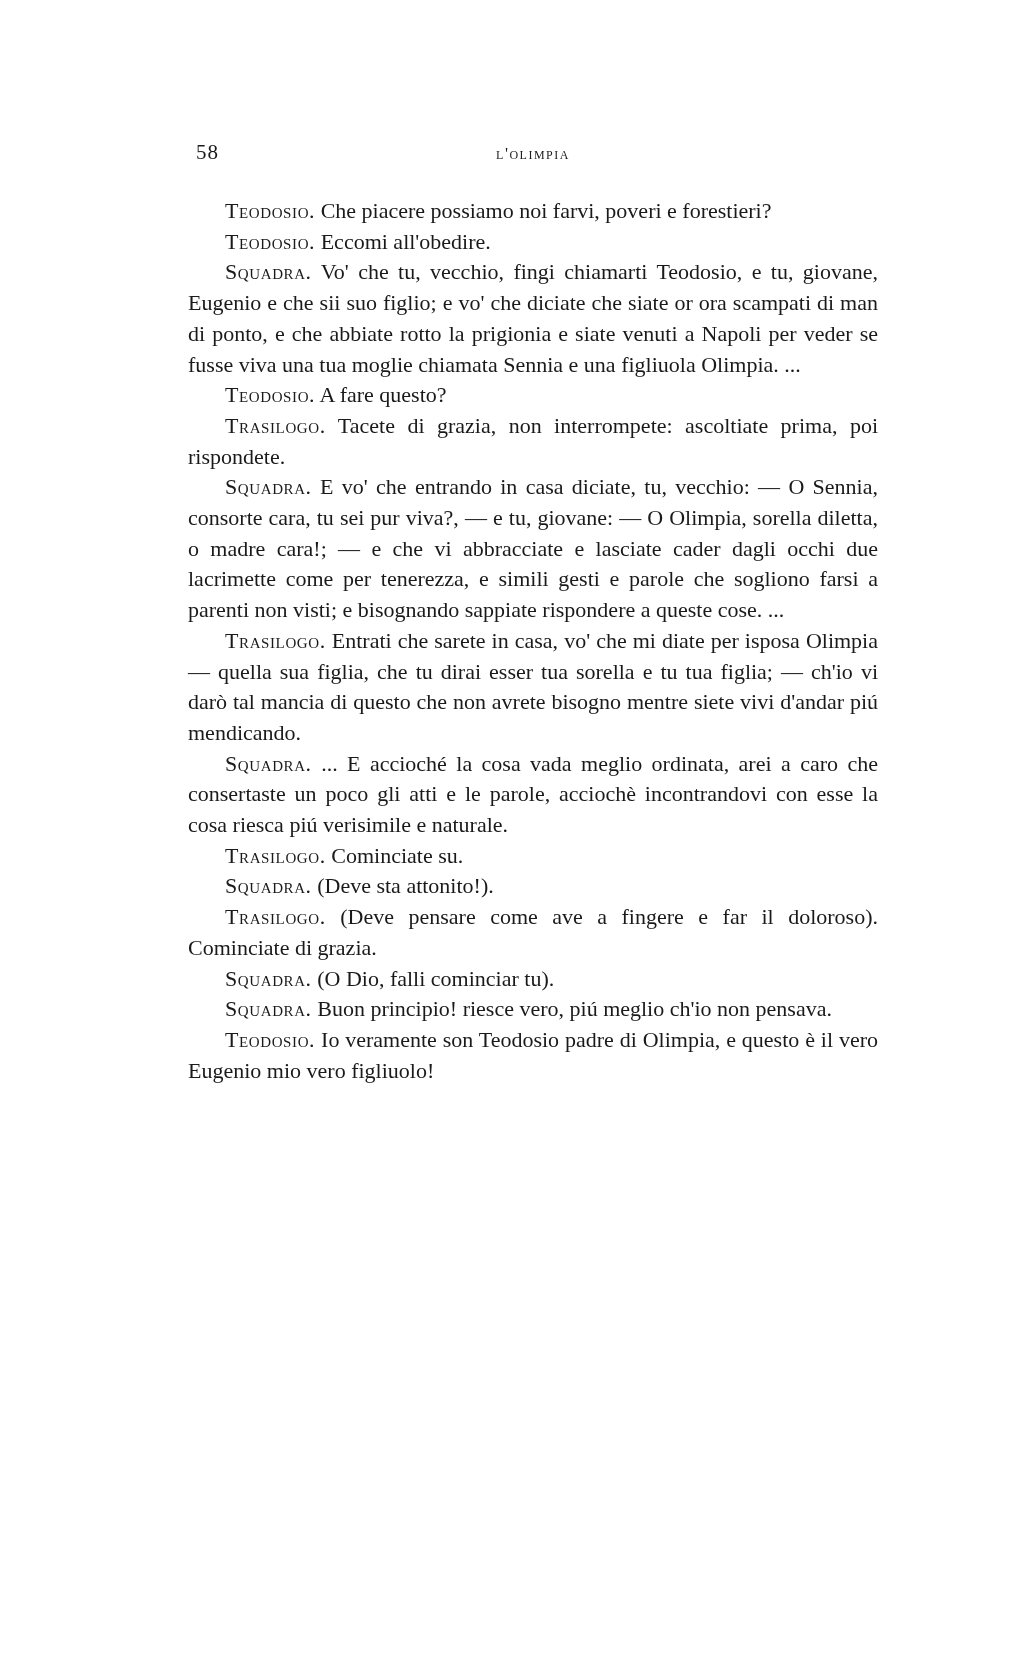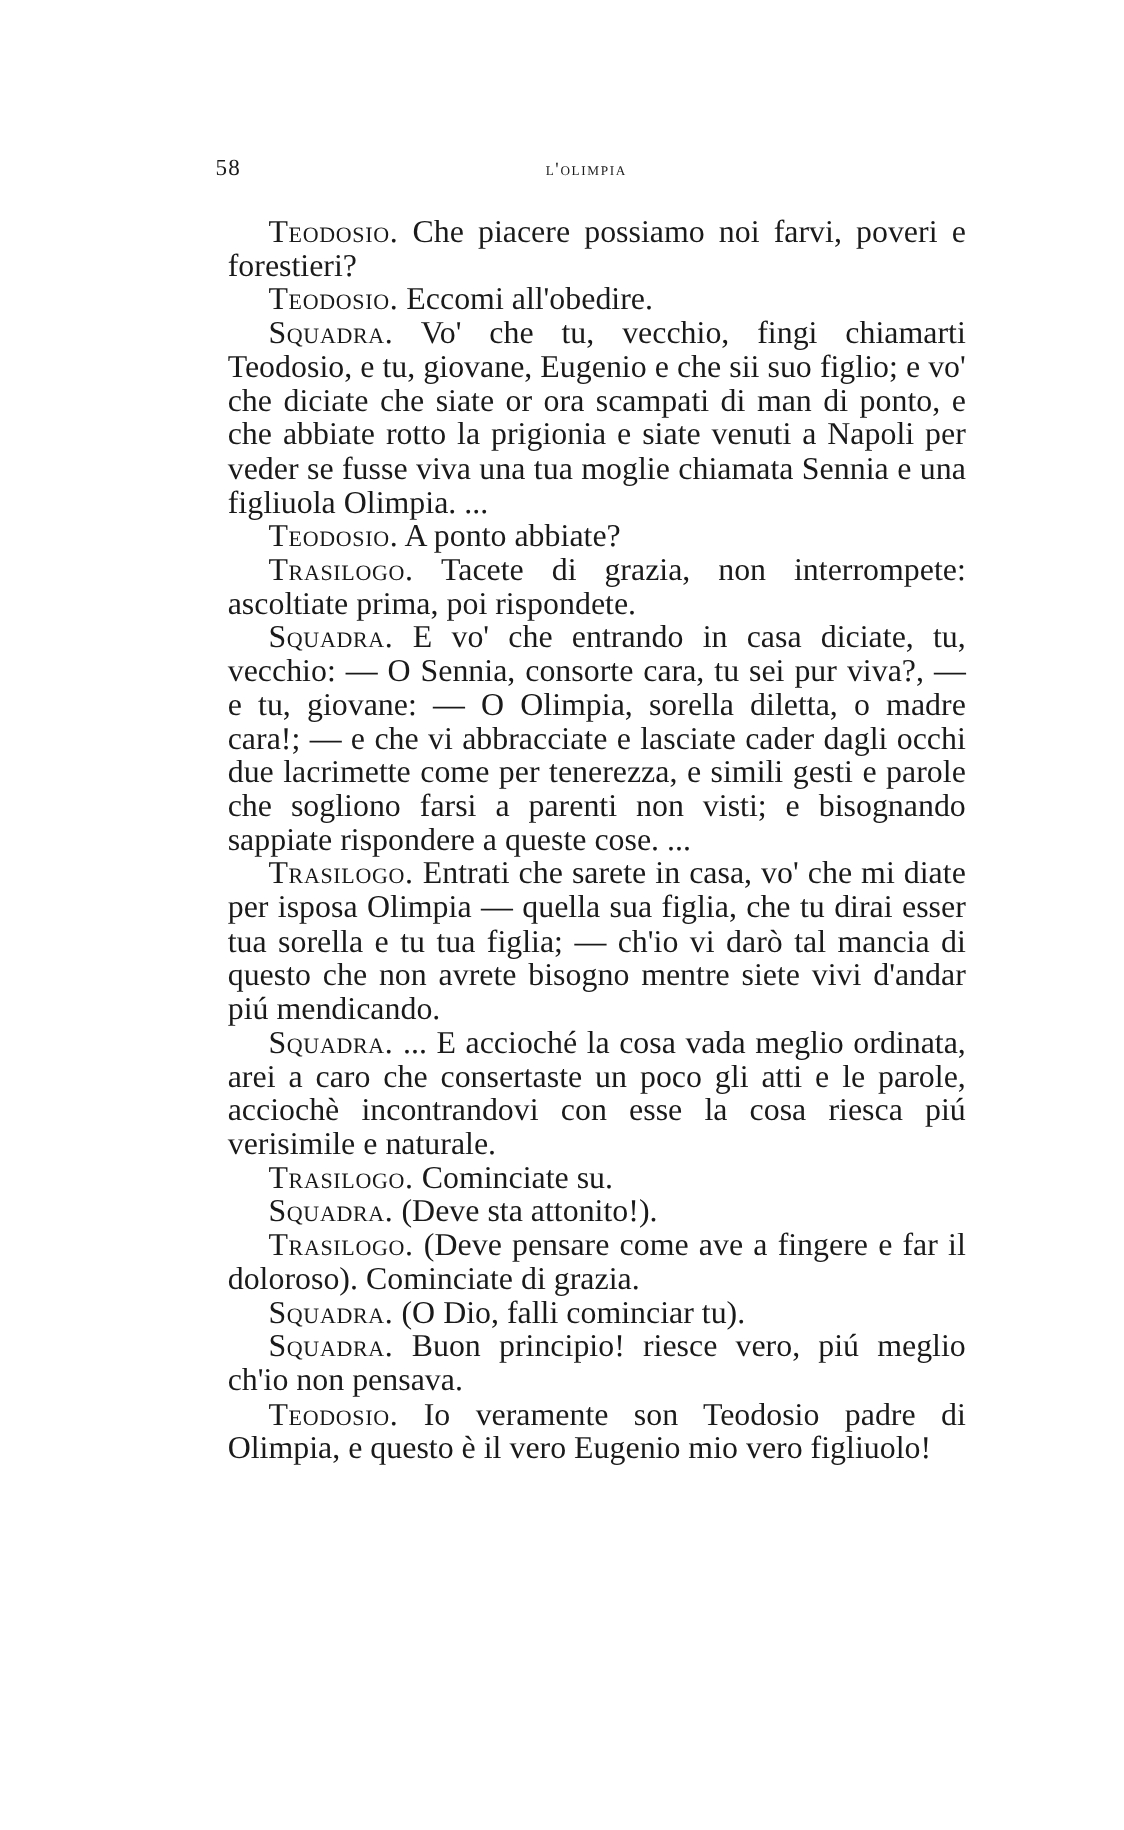--- a/index.html
+++ b/index.html
@@ -3,37 +3,37 @@
 <meta charset="utf-8">
 <style>
   html, body { margin: 0; padding: 0; background: #ffffff; }
   body { width: 1022px; height: 1664px; position: relative; overflow: hidden;
          font-family: "Liberation Serif", "DejaVu Serif", serif; color: #1a1a1a; }
   .page { position: absolute; left: 188px; top: 140px; width: 690px; }
   .running-head { position: relative; height: 34px; font-size: 17px; letter-spacing: 1px; text-decoration: underline; }
   .folio { position: absolute; left: 8px; top: 0; font-size: 21px; }
   .title { position: absolute; left: 0; right: 0; text-align: center; top: 4px;
            font-variant: small-caps; text-transform: lowercase; letter-spacing: 1.5px; }
-  .body { margin-top: 22px; font-size: 29px; line-height: 30.7px; text-align: justify; margin-left: 19px; }
+  .body { margin-top: 22px; font-size: 22px; line-height: 30.7px; text-align: justify; }
   .speech { margin: 0; text-indent: 37px; }
   .speaker { font-variant: small-caps; letter-spacing: 0.6px; }
 </style>
 </head>
 <body>
 
 <div class="page">
   <div class="running-head">
     <span class="folio">58</span>
     <span class="title">L'Olimpia</span>
   </div>
   <div class="body" id="speeches">
       <p class="speech"><span class="speaker">Teodosio.</span><span> Che piacere possiamo noi farvi, poveri e forestieri?</span></p>
       <p class="speech"><span class="speaker">Teodosio.</span><span> Eccomi all'obedire.</span></p>
       <p class="speech"><span class="speaker">Squadra.</span><span> Vo' che tu, vecchio, fingi chiamarti Teodosio, e tu, giovane, Eugenio e che sii suo figlio; e vo' che diciate che siate or ora scampati di man di ponto, e che abbiate rotto la prigionia e siate venuti a Napoli per veder se fusse viva una tua moglie chiamata Sennia e una figliuola Olimpia. ...</span></p>
-      <p class="speech"><span class="speaker">Teodosio.</span><span> A ponto abbiate?</span></p>
+      <p class="speech"><span class="speaker">Teodosio.</span><span> A fare questo?</span></p>
       <p class="speech"><span class="speaker">Trasilogo.</span><span> Tacete di grazia, non interrompete: ascoltiate prima, poi rispondete.</span></p>
       <p class="speech"><span class="speaker">Squadra.</span><span> E vo' che entrando in casa diciate, tu, vecchio: — O Sennia, consorte cara, tu sei pur viva?, — e tu, giovane: — O Olimpia, sorella diletta, o madre cara!; — e che vi abbracciate e lasciate cader dagli occhi due lacrimette come per tenerezza, e simili gesti e parole che sogliono farsi a parenti non visti; e bisognando sappiate rispondere a queste cose. ...</span></p>
       <p class="speech"><span class="speaker">Trasilogo.</span><span> Entrati che sarete in casa, vo' che mi diate per isposa Olimpia — quella sua figlia, che tu dirai esser tua sorella e tu tua figlia; — ch'io vi darò tal mancia di questo che non avrete bisogno mentre siete vivi d'andar piú mendicando.</span></p>
       <p class="speech"><span class="speaker">Squadra.</span><span> ... E accioché la cosa vada meglio ordinata, arei a caro che consertaste un poco gli atti e le parole, acciochè incontrandovi con esse la cosa riesca piú verisimile e naturale.</span></p>
       <p class="speech"><span class="speaker">Trasilogo.</span><span> Cominciate su.</span></p>
       <p class="speech"><span class="speaker">Squadra.</span><span> (Deve sta attonito!).</span></p>
       <p class="speech"><span class="speaker">Trasilogo.</span><span> (Deve pensare come ave a fingere e far il doloroso). Cominciate di grazia.</span></p>
       <p class="speech"><span class="speaker">Squadra.</span><span> (O Dio, falli cominciar tu).</span></p>
       <p class="speech"><span class="speaker">Squadra.</span><span> Buon principio! riesce vero, piú meglio ch'io non pensava.</span></p>
       <p class="speech"><span class="speaker">Teodosio.</span><span> Io veramente son Teodosio padre di Olimpia, e questo è il vero Eugenio mio vero figliuolo!</span></p>

